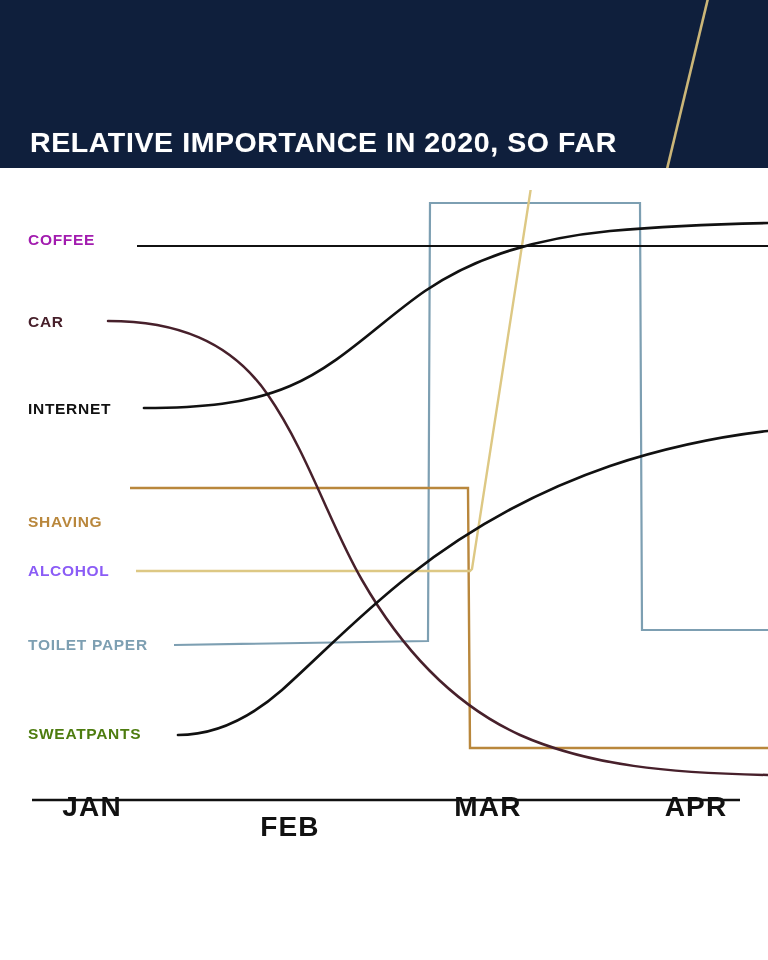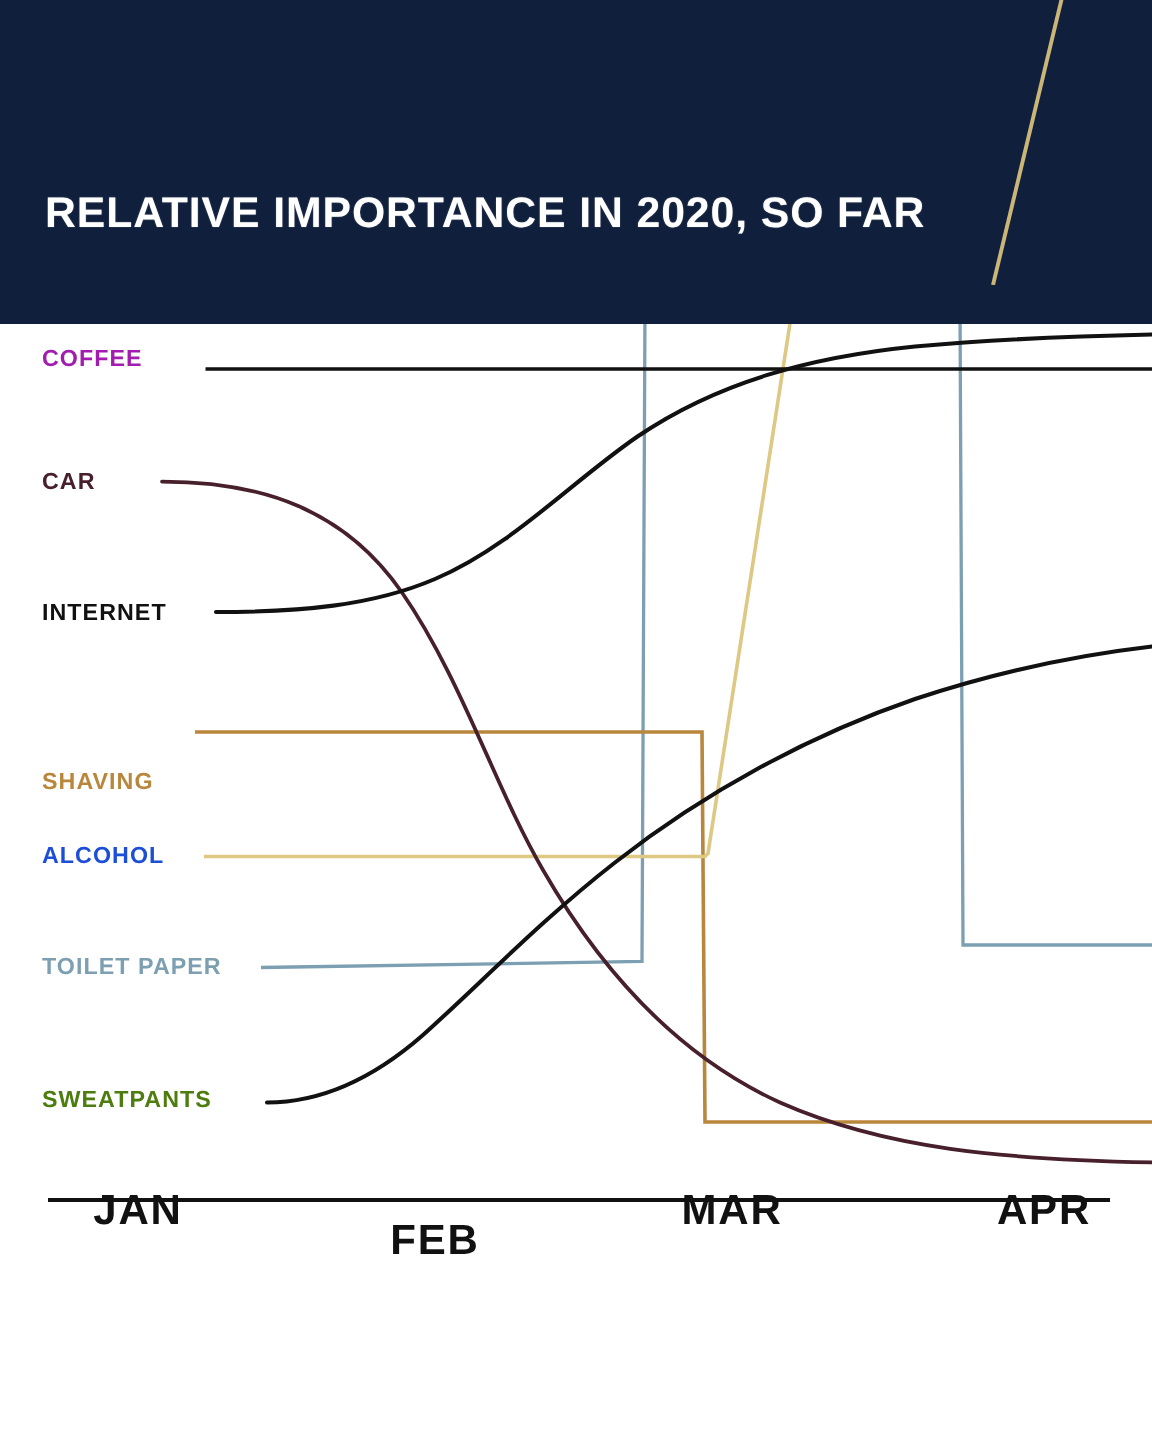--- a/index.html
+++ b/index.html
@@ -11,21 +11,21 @@
     position:relative;
   }
   #stage{
     position:relative;
     width:768px;height:960px;
     background:#ffffff;
   }
   
   #header{
     position:absolute;left:0;top:0;
-    width:768px;height:216px;
+    width:768px;height:168px;
     background:#0f1f3c;
     overflow:hidden;
     z-index:5;
   }
   #header-title{
     position:absolute;
     left:30px;
     top:126px;
     color:#ffffff;
     font-size:28.5px;
@@ -109,21 +109,21 @@
   </div>
 
   <div class="slabel" style="left:28px;top:240px;color:#a21caf;">COFFEE</div>
 
   <div class="slabel" style="left:28px;top:322px;color:#47202b;">CAR</div>
 
   <div class="slabel" style="left:28px;top:409px;color:#111111;">INTERNET</div>
 
   <div class="slabel" style="left:28px;top:490px;color:#b9873c;margin-top:32px;">SHAVING</div>
 
-  <div class="slabel" style="left:28px;top:571px;color:#1d4ed8;">ALCOHOL</div>
+  <div class="slabel" style="left:28px;top:571px;color:#8b5cf6;">ALCOHOL</div>
 
   <div class="slabel" style="left:28px;top:645px;color:#7d9fb2;text-align:center;">TOILET PAPER</div>
 
   <div class="slabel" style="left:28px;top:734px;color:#4d7c0f;">SWEATPANTS</div>
 
   <div class="mlabel" style="left:92px;">JAN</div>
   <div class="mlabel" style="left:290px;margin-top:20px;">FEB</div>
   <div class="mlabel" style="left:488px;">MAR</div>
   <div class="mlabel" style="left:696px;">APR</div>
 

